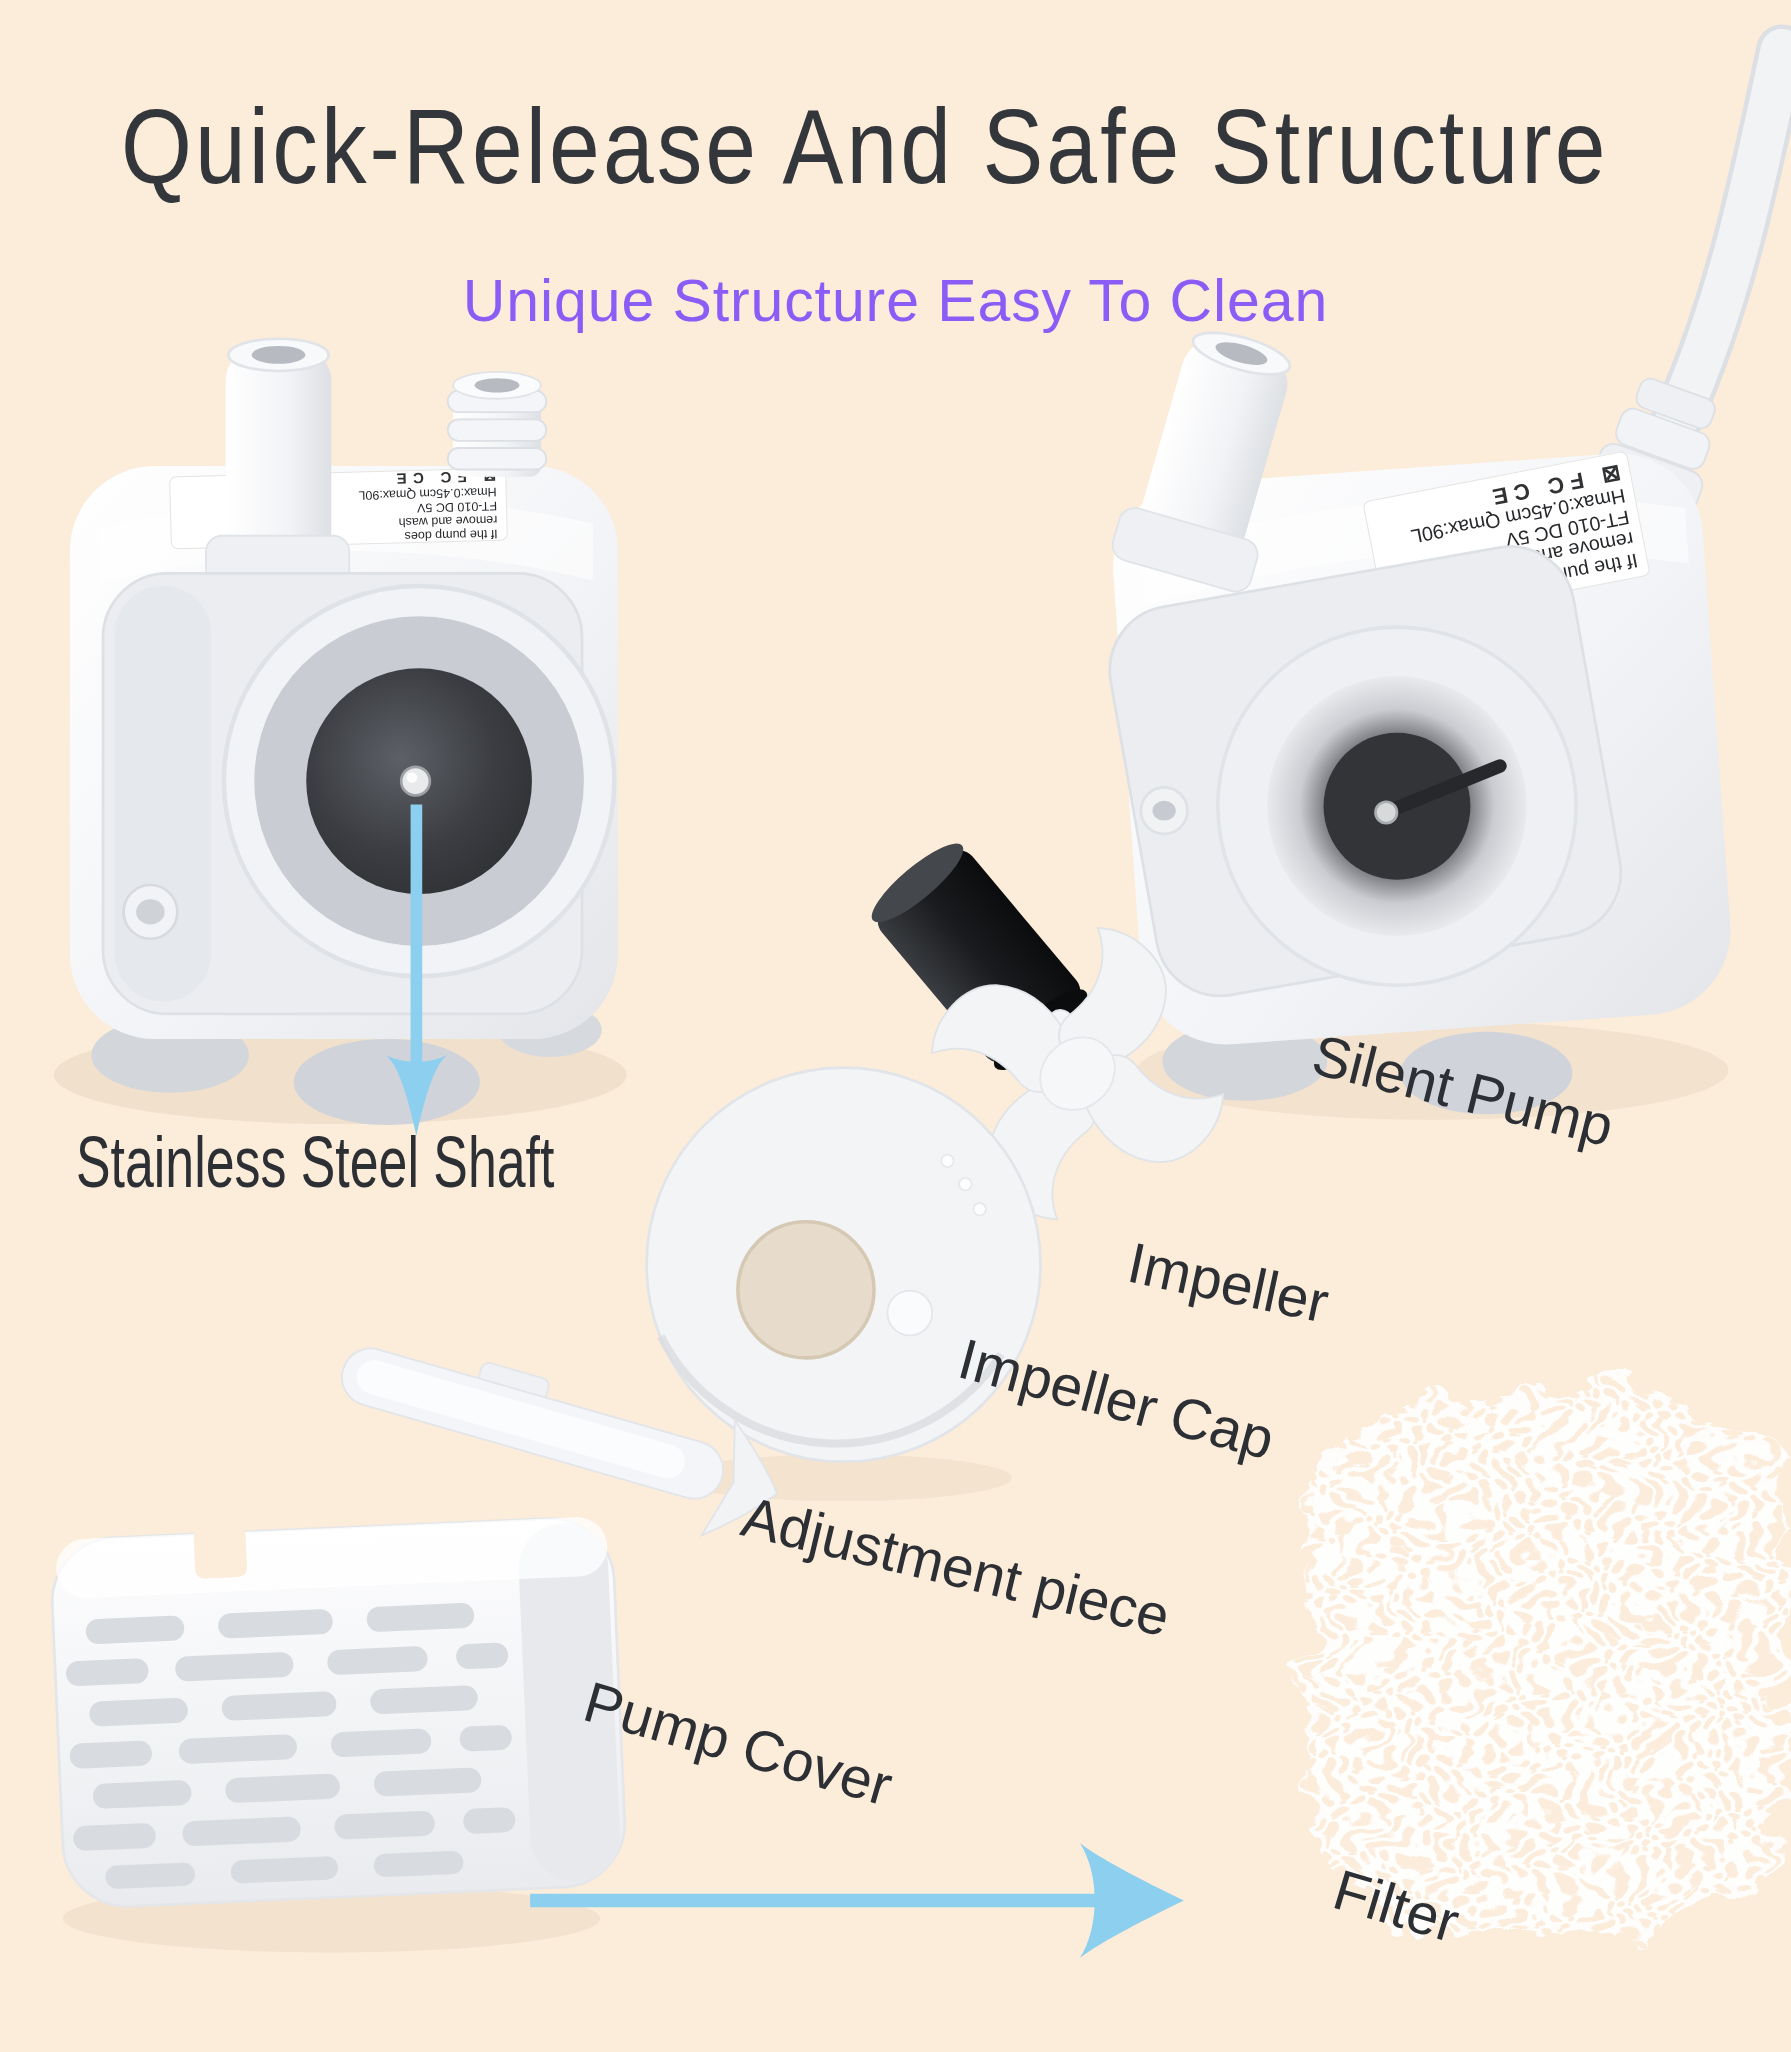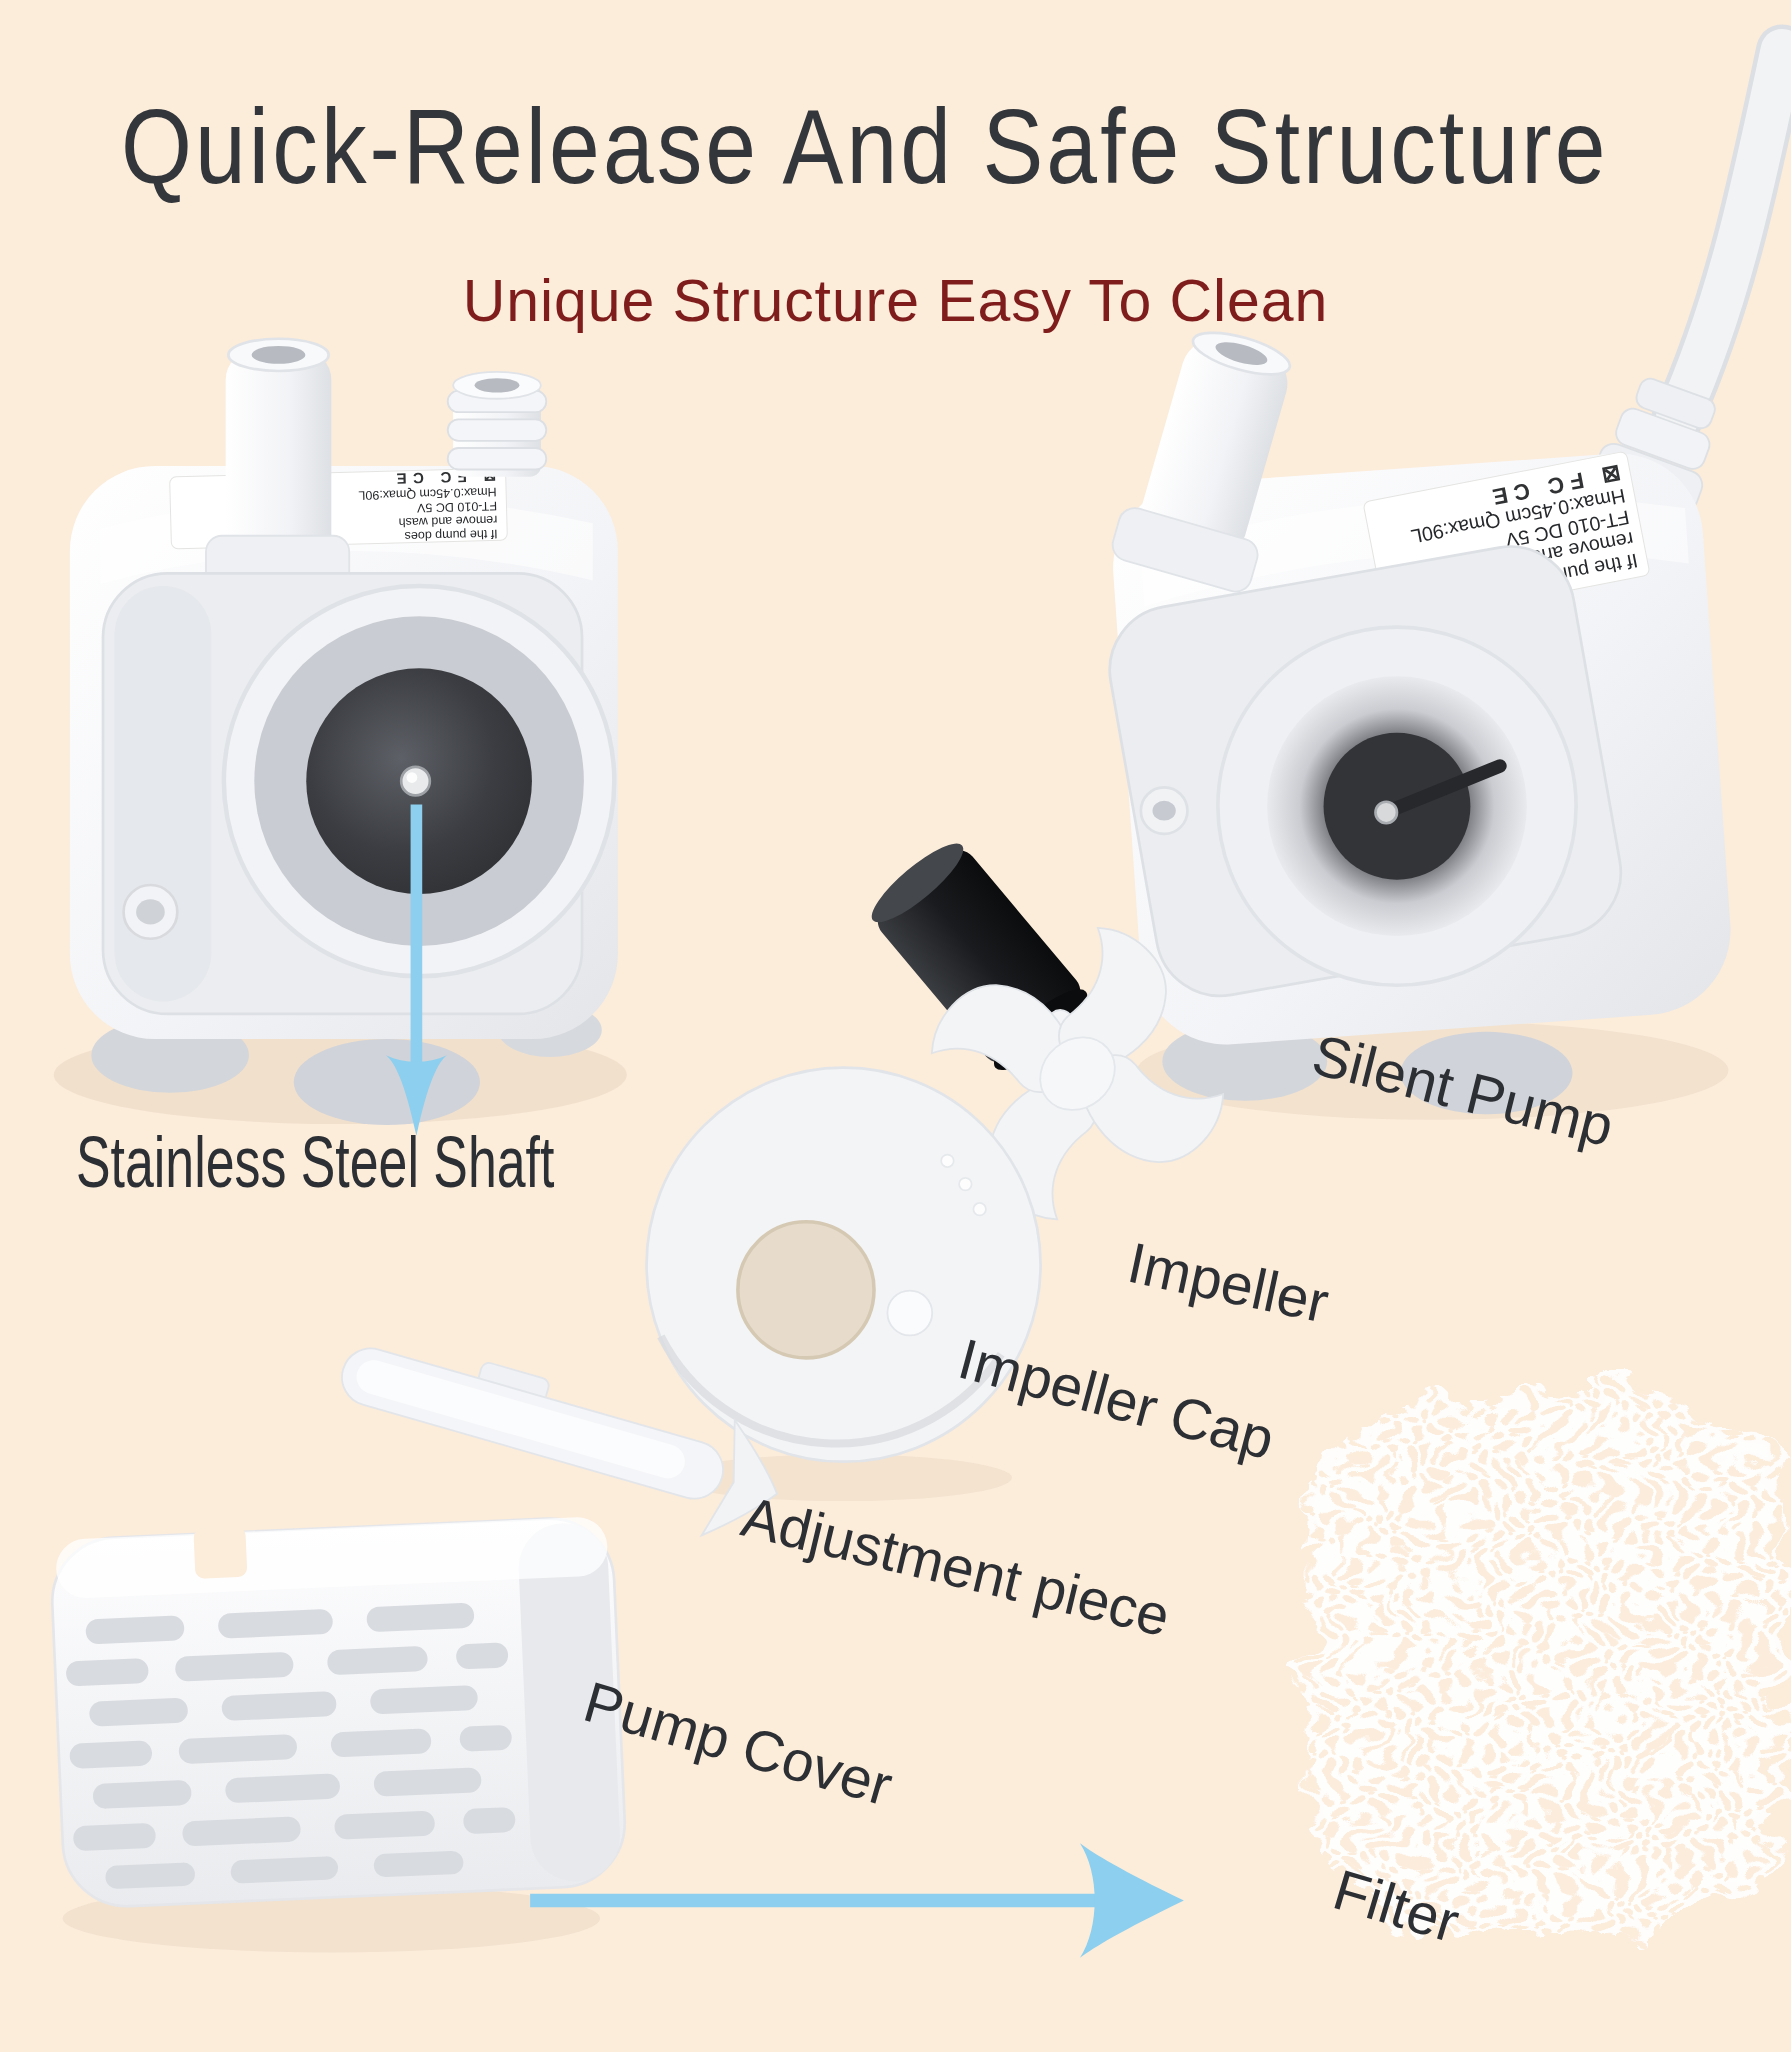--- a/index.html
+++ b/index.html
@@ -14,21 +14,21 @@
   svg.layer{position:absolute;left:0;top:0;}
   
   .title{
     position:absolute;left:0;top:86px;width:1500px;
     text-align:center;color:#33373b;
     font-size:106px;letter-spacing:3.6px;white-space:nowrap;
   }
   .title > span{display:inline-block;transform:scaleX(0.86);transform-origin:center;}
   .subtitle{
     position:absolute;left:0;top:267px;width:1791px;
-    text-align:center;color:#7f1d1d;
+    text-align:center;color:#8b5cf6;
     font-size:59px;letter-spacing:0.9px;white-space:nowrap;
   }
   
   .part-label{
     position:absolute;color:#2c2f33;font-size:57px;
     white-space:nowrap;transform-origin:left top;
   }
   .lbl-shaft{left:76px;top:1121px;font-size:72px;transform:scaleX(0.72);}
   .lbl-silent{left:1322px;top:1021px;transform:rotate(14deg);}
   .lbl-impeller{left:1136px;top:1229px;transform:rotate(12deg);}

